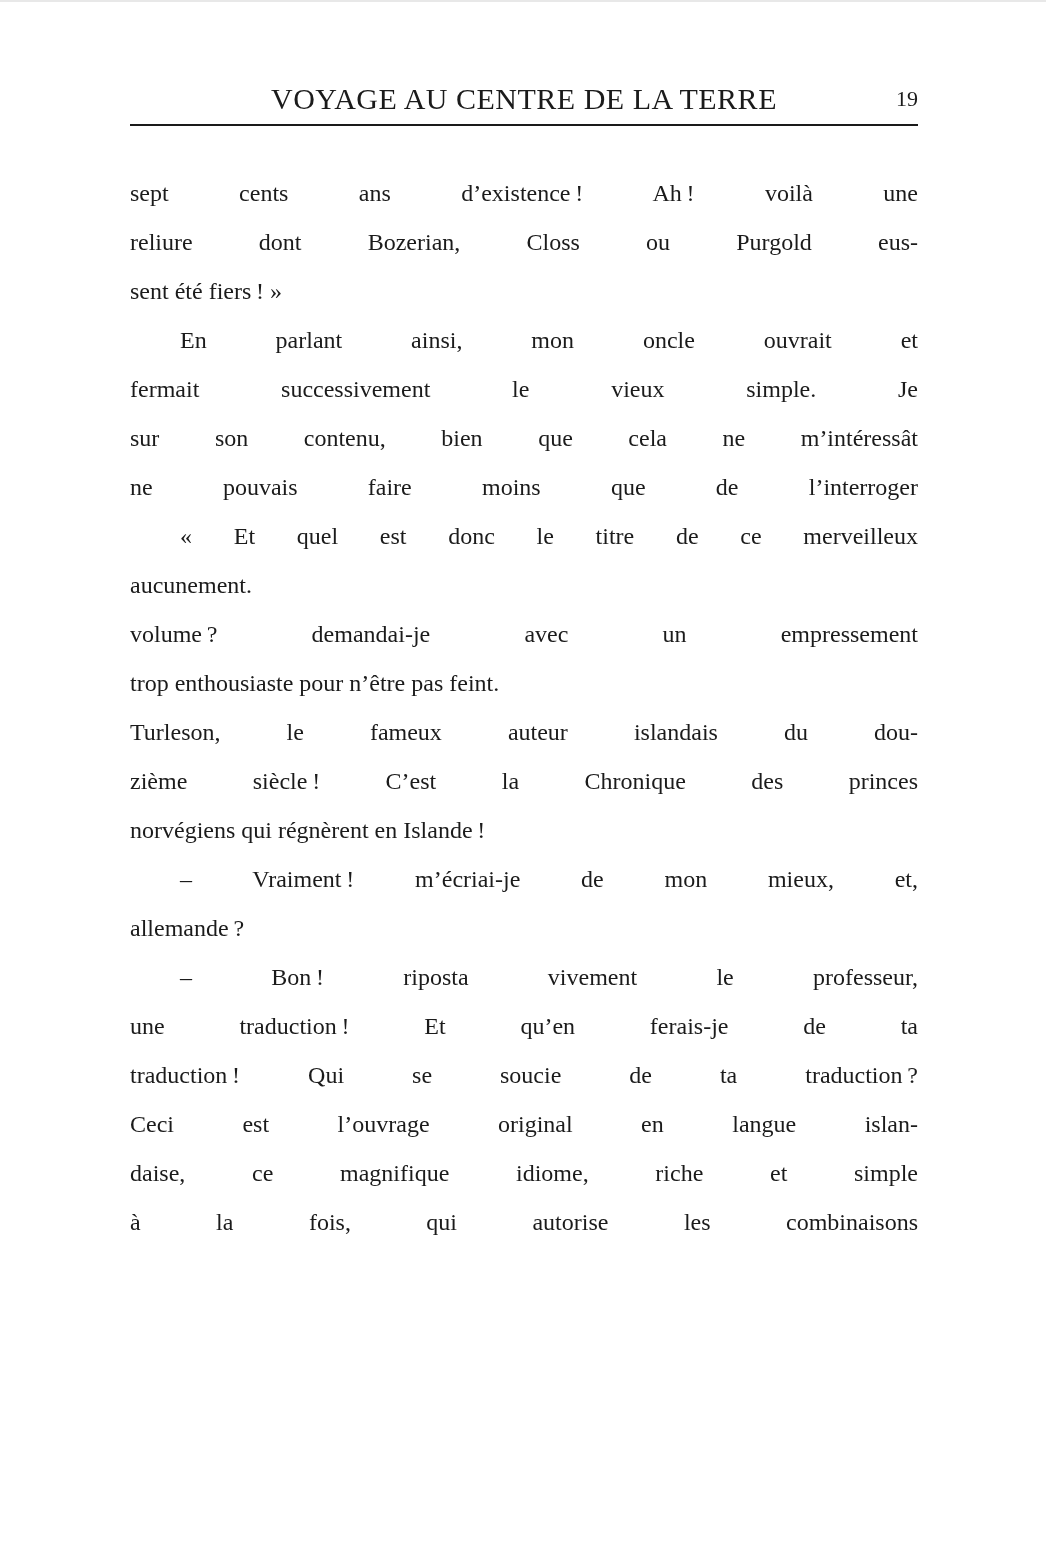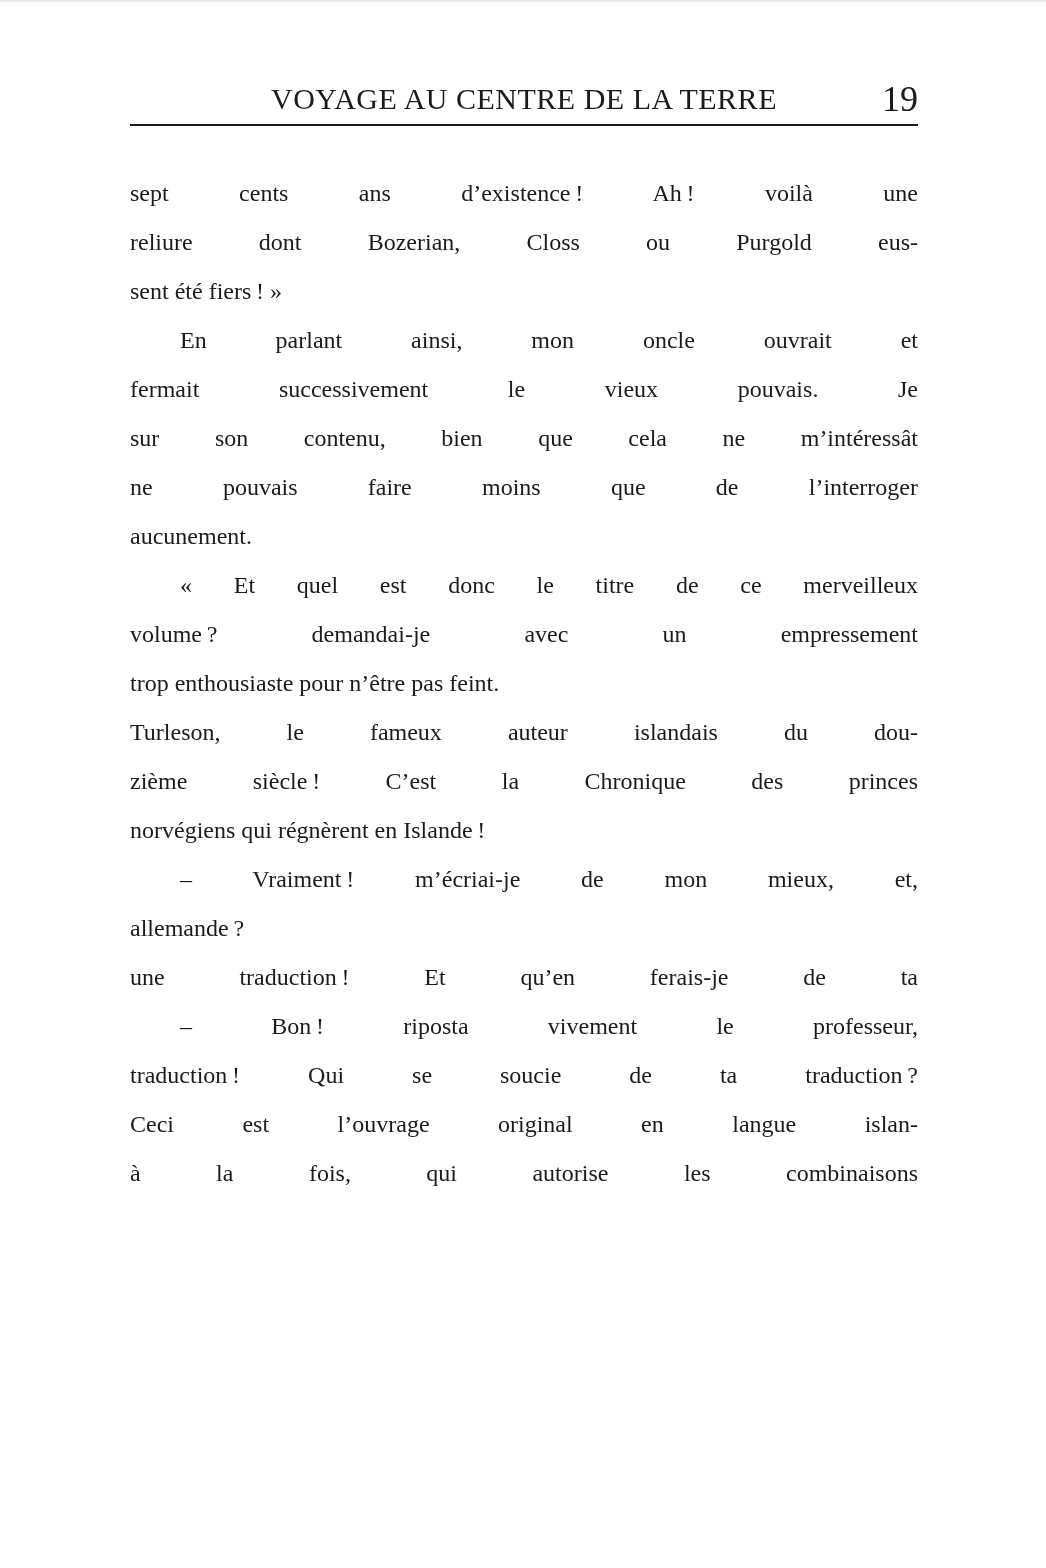--- a/index.html
+++ b/index.html
@@ -32,21 +32,21 @@
     text-align: center;
     font-size: 30px;
     line-height: 34px;
     letter-spacing: 0.5px;
     white-space: nowrap;
   }
   .page-number {
     position: absolute;
     right: 0;
     top: 0;
-    font-size: 36px;
+    font-size: 22px;
     line-height: 34px;
   }
   .header-rule {
     margin-top: 8px;
     border: none;
     border-top: 2px solid #1a1a1a;
     width: 100%;
   }
   .page-body {
     margin-top: 43px;
@@ -80,33 +80,34 @@
     </div>
 
     <hr class="header-rule">
 
     <div class="page-body">
 
     <div class="line"><span>sept cents ans d’existence ! Ah ! voilà une</span></div>
         <div class="line"><span>reliure dont Bozerian, Closs ou Purgold eus-</span></div>
         <div class="line flush"><span>sent été fiers !&nbsp;»</span></div>
         <div class="line indent"><span>En parlant ainsi, mon oncle ouvrait et</span></div>
-        <div class="line"><span>fermait successivement le vieux pouvais. Je</span></div>
+        <div class="line"><span>fermait successivement le vieux simple. Je</span></div>
         <div class="line"><span>sur son contenu, bien que cela ne m’intéressât</span></div>
         <div class="line"><span>ne pouvais faire moins que de l’interroger</span></div>
+        <div class="line indent"><span>« Et quel est donc le titre de ce merveilleux</span></div>
         <div class="line flush"><span>aucunement.</span></div>
-        <div class="line indent"><span>« Et quel est donc le titre de ce merveilleux</span></div>
         <div class="line"><span>volume ? demandai-je avec un empressement</span></div>
         <div class="line flush"><span>trop enthousiaste pour n’être pas feint.</span></div>
         <div class="line"><span>Turleson, le fameux auteur islandais du dou-</span></div>
         <div class="line"><span>zième siècle ! C’est la Chronique des princes</span></div>
         <div class="line flush"><span>norvégiens qui régnèrent en Islande !</span></div>
         <div class="line indent"><span>– Vraiment ! m’écriai-je de mon mieux, et,</span></div>
         <div class="line flush"><span>allemande ?</span></div>
+        <div class="line indent"><span>– Bon ! riposta vivement le professeur,</span></div>
         <div class="line"><span>une traduction ! Et qu’en ferais-je de ta</span></div>
-        <div class="line indent"><span>– Bon ! riposta vivement le professeur,</span></div>
         <div class="line"><span>traduction ! Qui se soucie de ta traduction ?</span></div>
         <div class="line"><span>Ceci est l’ouvrage original en langue islan-</span></div>
+        <div class="line"><span>daise, ce magnifique idiome, riche et simple</span></div>
         <div class="line"><span>à la fois, qui autorise les combinaisons</span></div>
       </div>
 
   </div>
 </div>
 
 </body></html>

